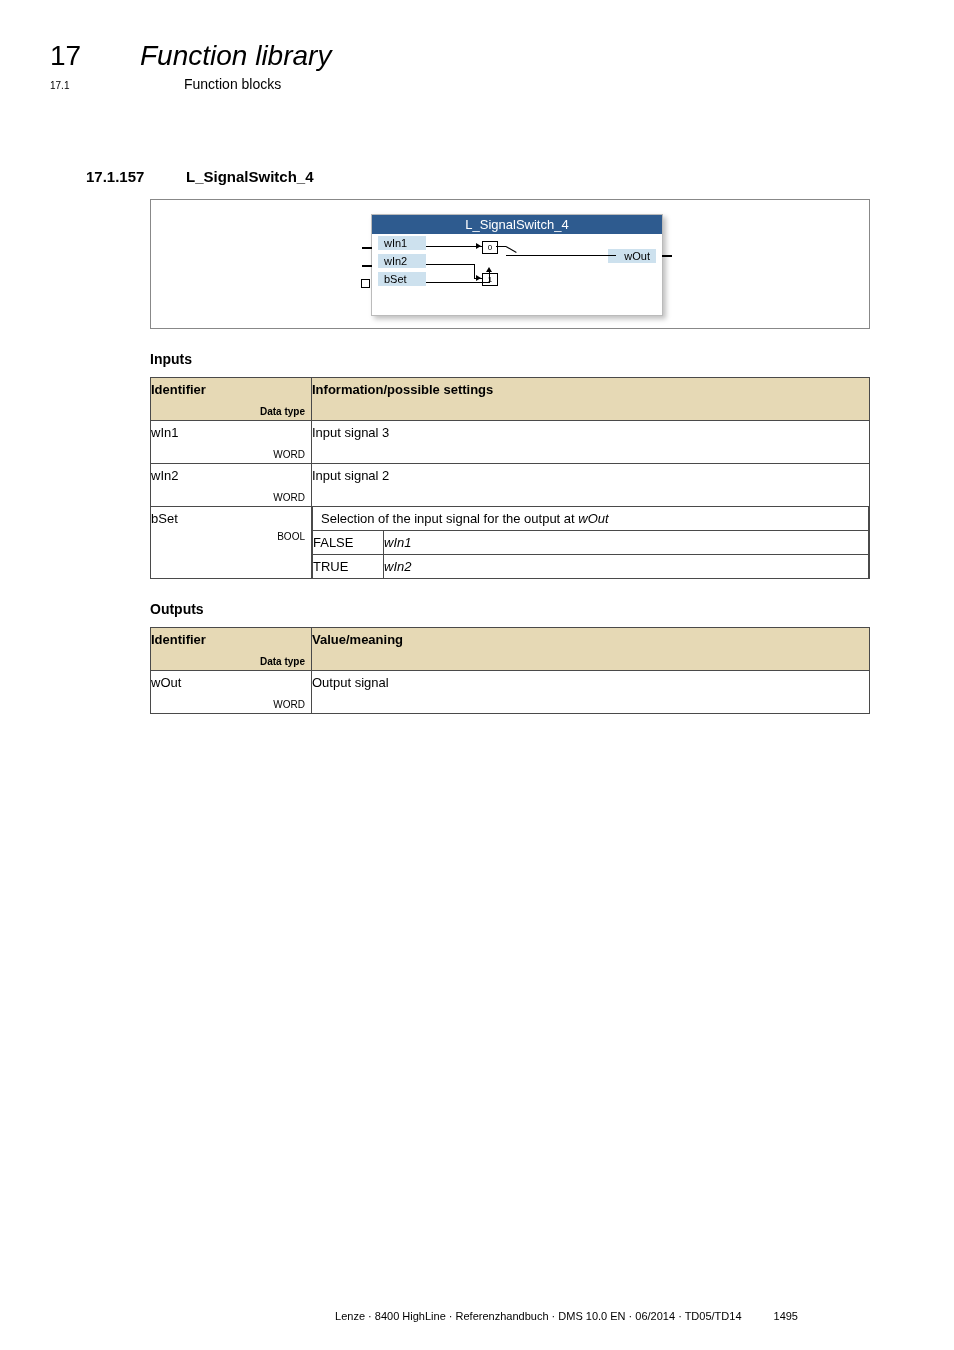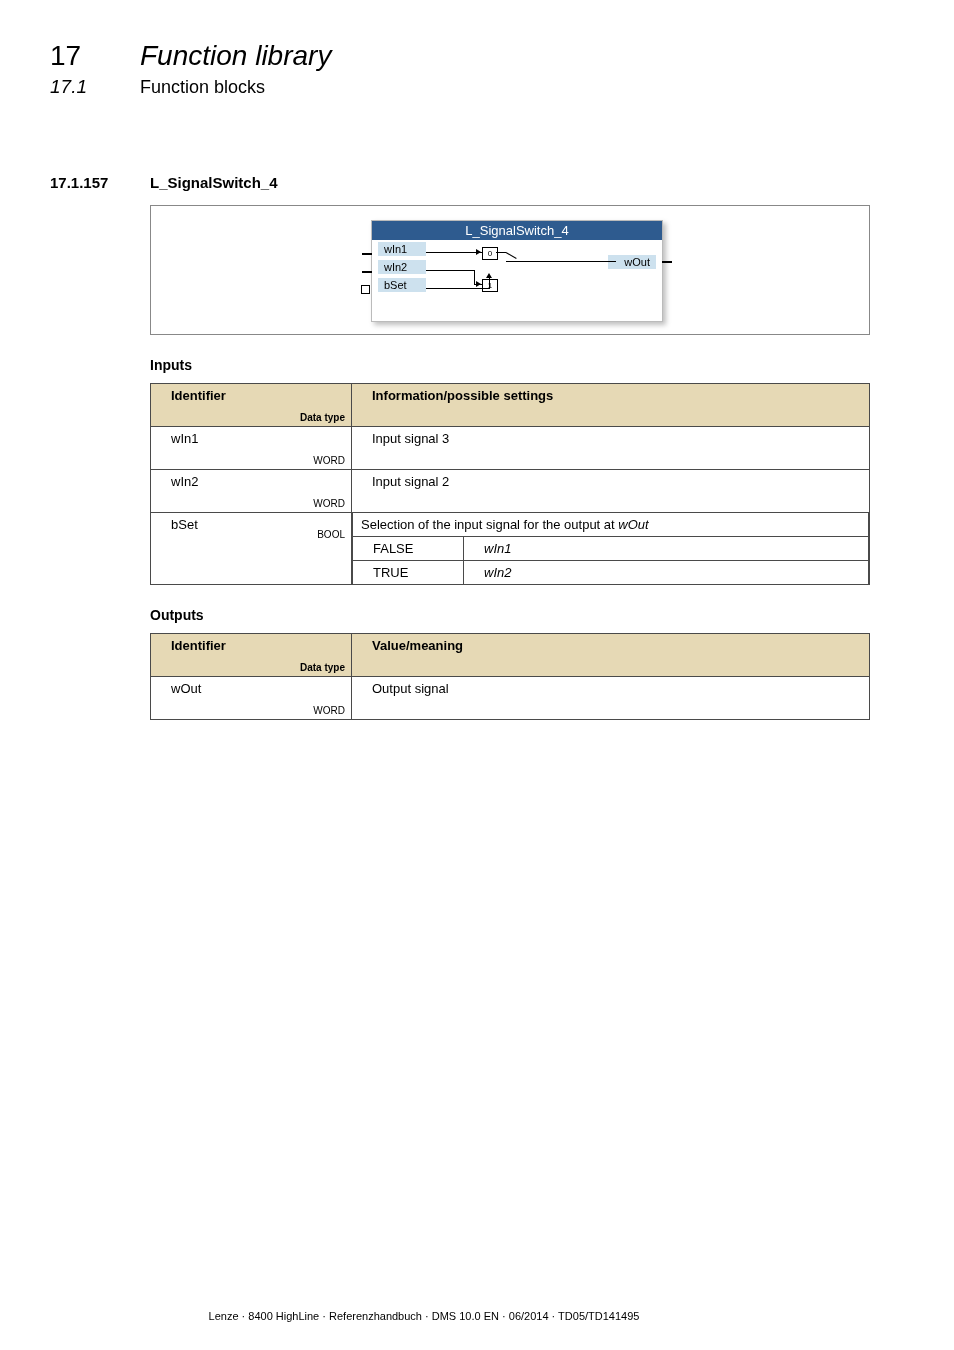--- a/index.html
+++ b/index.html
@@ -32,46 +32,47 @@
     font-weight: 400;
     font-style: italic;
   }
   .sub-line {
     display: flex;
     align-items: baseline;
     gap: 30px;
     margin-top: 4px;
   }
   .sub-num {
-    font-size: 19px;
+    font-size: 10px;
     width: 60px;
-    font-style: italic;
   }
   .sub-title {
-    font-size: 18px;
+    font-size: 14px;
+    margin-left: 44px;
   }
   .dash-sep {
     margin-top: 30px;
     margin-bottom: 30px;
     font-family: monospace;
     font-size: 14px;
     letter-spacing: 1px;
     white-space: nowrap;
     overflow: hidden;
     color: #000;
   }
   .section-header {
     display: flex;
     gap: 20px;
     font-weight: 700;
     font-size: 15px;
     margin-bottom: 14px;
   }
   .section-num {
     width: 80px;
+    margin-left: 36px;
   }
   .body-indent {
     margin-left: 100px;
   }
   .para {
     font-size: 14px;
     line-height: 1.4;
     margin-bottom: 14px;
   }
   
@@ -206,21 +207,21 @@
     font-size: 14px;
     margin: 22px 0 10px 0;
   }
   table.props {
     border-collapse: collapse;
     width: 720px;
     font-size: 13px;
   }
   table.props th, table.props td {
     border: 1px solid #4a4a4a;
-    padding: 4px 20px;
+    padding: 4px 0;
     vertical-align: top;
     text-align: left;
   }
   table.props th {
     background: #e6d9b5;
     font-weight: 700;
   }
   .id-cell {
     width: 160px;
     position: relative;
@@ -254,23 +255,24 @@
     border-right: 1px solid #4a4a4a !important;
     margin-top: 36px;
   }
   .italic { font-style: italic; }
   .footer {
     position: absolute;
     bottom: 28px;
     left: 50px;
     right: 50px;
     display: flex;
-    justify-content: center;
+    justify-content: flex-end;
     font-size: 11px;
     color: #000;
+    gap: 32px;
   }
 </style>
 </head>
 <body>
 
 <div class="page">
 
   <div class="chapter-line">
     <span class="chapter-num">17</span>
     <span class="chapter-title">Function library</span>
@@ -348,21 +350,21 @@
       <tr>
         <td class="id-cell">
           <span class="id-main">wIn2</span>
           <span class="dt">WORD</span>
         </td>
         <td>Input signal 2</td>
       </tr>
       <tr>
         <td class="id-cell" style="height:60px;">
           <span class="id-main">bSet</span>
-          <span class="dt" style="bottom:auto; top:16px;margin-left:48px;">BOOL</span>
+          <span class="dt" style="bottom:auto; top:24px;margin-left:48px;">BOOL</span>
         </td>
         <td style="padding:0;">
           <table class="inner-table">
             <tbody>
                   <tr>
                     <td colspan="2" style="padding:4px 8px;">Selection of the input signal for the output at <span class="italic">wOut</span></td>
                   </tr>
             <tr>
               <td class="inner-left">FALSE</td>
               <td class="italic">wIn1</td>

